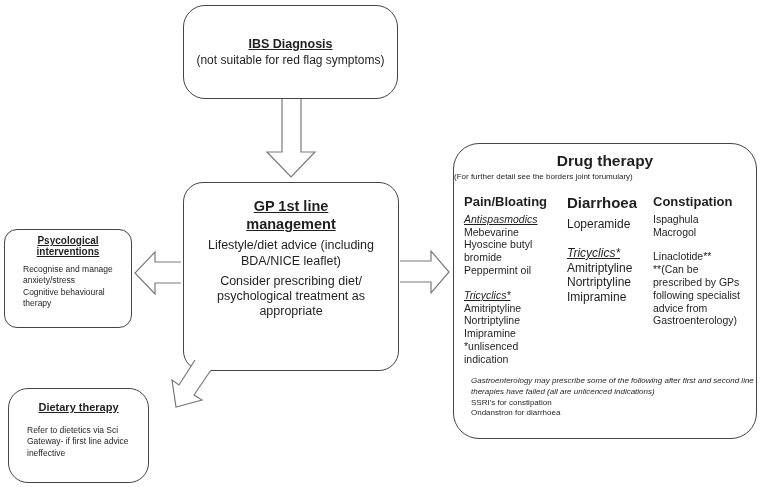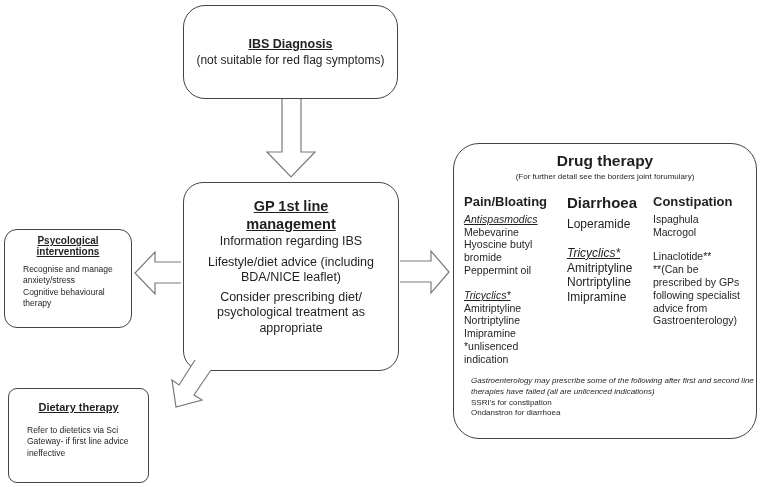--- a/index.html
+++ b/index.html
@@ -21,28 +21,28 @@
     text-align:center;line-height:1.25;}
   .gp-para{font-size:12.5px;text-align:center;line-height:1.22;margin-top:1px;}
   .gp-gap{margin-top:5px;}
 
   
   .box-psych{left:4px;top:229px;width:128px;height:99px;border-radius:13px;padding:5px 4px 0 4px;}
   .psych-title{font-size:10px;font-weight:bold;text-decoration:underline;text-align:center;}
   .psych-body{margin:7px 0 0 14px;width:96px;font-size:8.5px;line-height:1.35;}
 
   
-  .box-diet{left:8px;top:388px;width:141px;height:95px;border-radius:9px;padding:12px 6px 4px 6px;}
+  .box-diet{left:8px;top:388px;width:141px;height:95px;border-radius:20px;padding:12px 6px 4px 6px;}
   .diet-title{font-size:11px;font-weight:bold;text-decoration:underline;text-align:center;}
   .diet-body{margin:12px 0 0 12px;width:104px;font-size:8.5px;line-height:1.35;}
 
   
   .box-drug{left:453px;top:143px;width:304px;height:296px;border-radius:26px;}
   .drug-title{margin-top:8px;text-align:center;font-size:15.5px;font-weight:bold;}
-  .drug-sub{text-align:center;font-size:8px;margin-top:2px;}
+  .drug-sub{text-align:left;font-size:8px;margin-top:2px;}
   .col{position:absolute;line-height:1.22;}
   .col-pain{left:10px;top:50px;width:94px;font-size:10.5px;}
   .col-diar{left:113px;top:50px;width:88px;font-size:12px;}
   .col-cons{left:199px;top:50px;width:92px;font-size:10.5px;}
   .col-hdr{font-size:13px;font-weight:bold;margin-bottom:3px;}
   .col-hdr-lg{font-size:15px;font-weight:bold;margin-bottom:5px;}
   .grp-label{font-style:italic;text-decoration:underline;}
   .gap-sm{margin-top:12px;}
   .gap-md{margin-top:14px;}
   .footnote{position:absolute;left:17px;top:232px;width:292px;font-size:8px;line-height:1.35;}
@@ -56,21 +56,20 @@
 
 <div class="canvas">
 
   <div class="box box-ibs">
     <div class="ibs-title">IBS Diagnosis</div>
     <div class="ibs-sub">(not suitable for red flag symptoms)</div>
   </div>
 
   <div class="box box-gp">
     <div class="gp-title">GP 1st line management</div>
-    <div class="gp-para">Information regarding IBS</div>
     <div class="gp-para gp-gap">Lifestyle/diet advice (including BDA/NICE leaflet)</div>
     <div class="gp-para gp-gap">Consider prescribing diet/ psychological treatment as appropriate</div>
   </div>
 
   <div class="box box-psych">
     <div class="psych-title">Psycological interventions</div>
     <div class="psych-body">
       <div>Recognise and manage anxiety/stress</div>
       <div>Cognitive behavioural therapy</div>
     </div>

